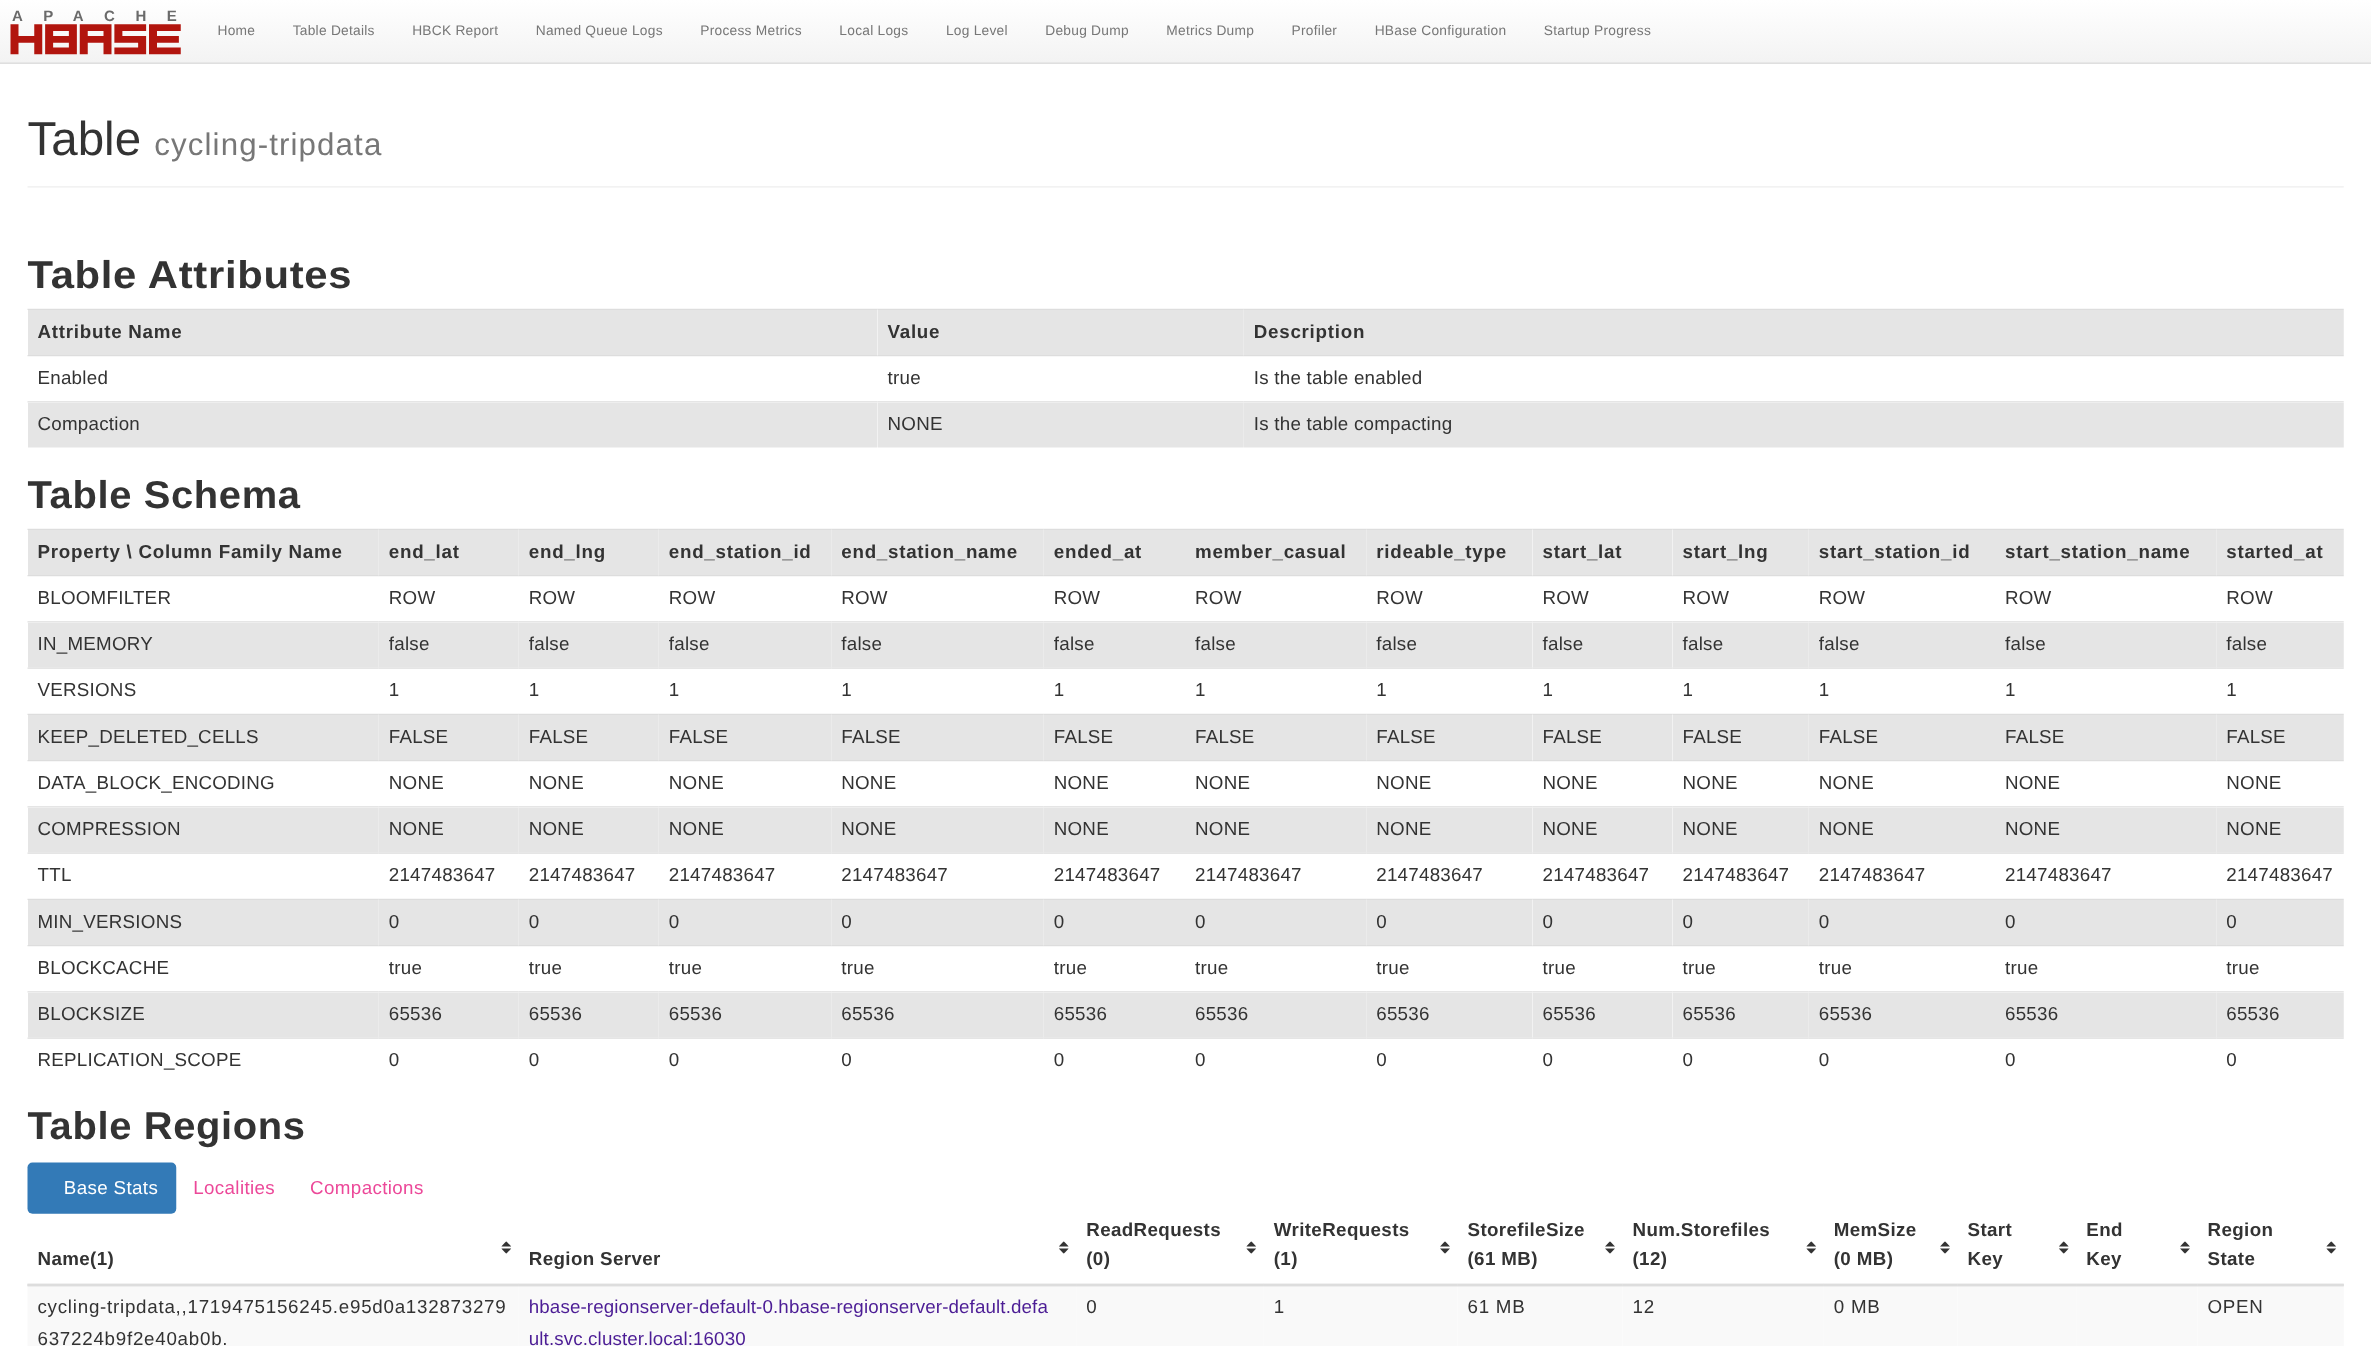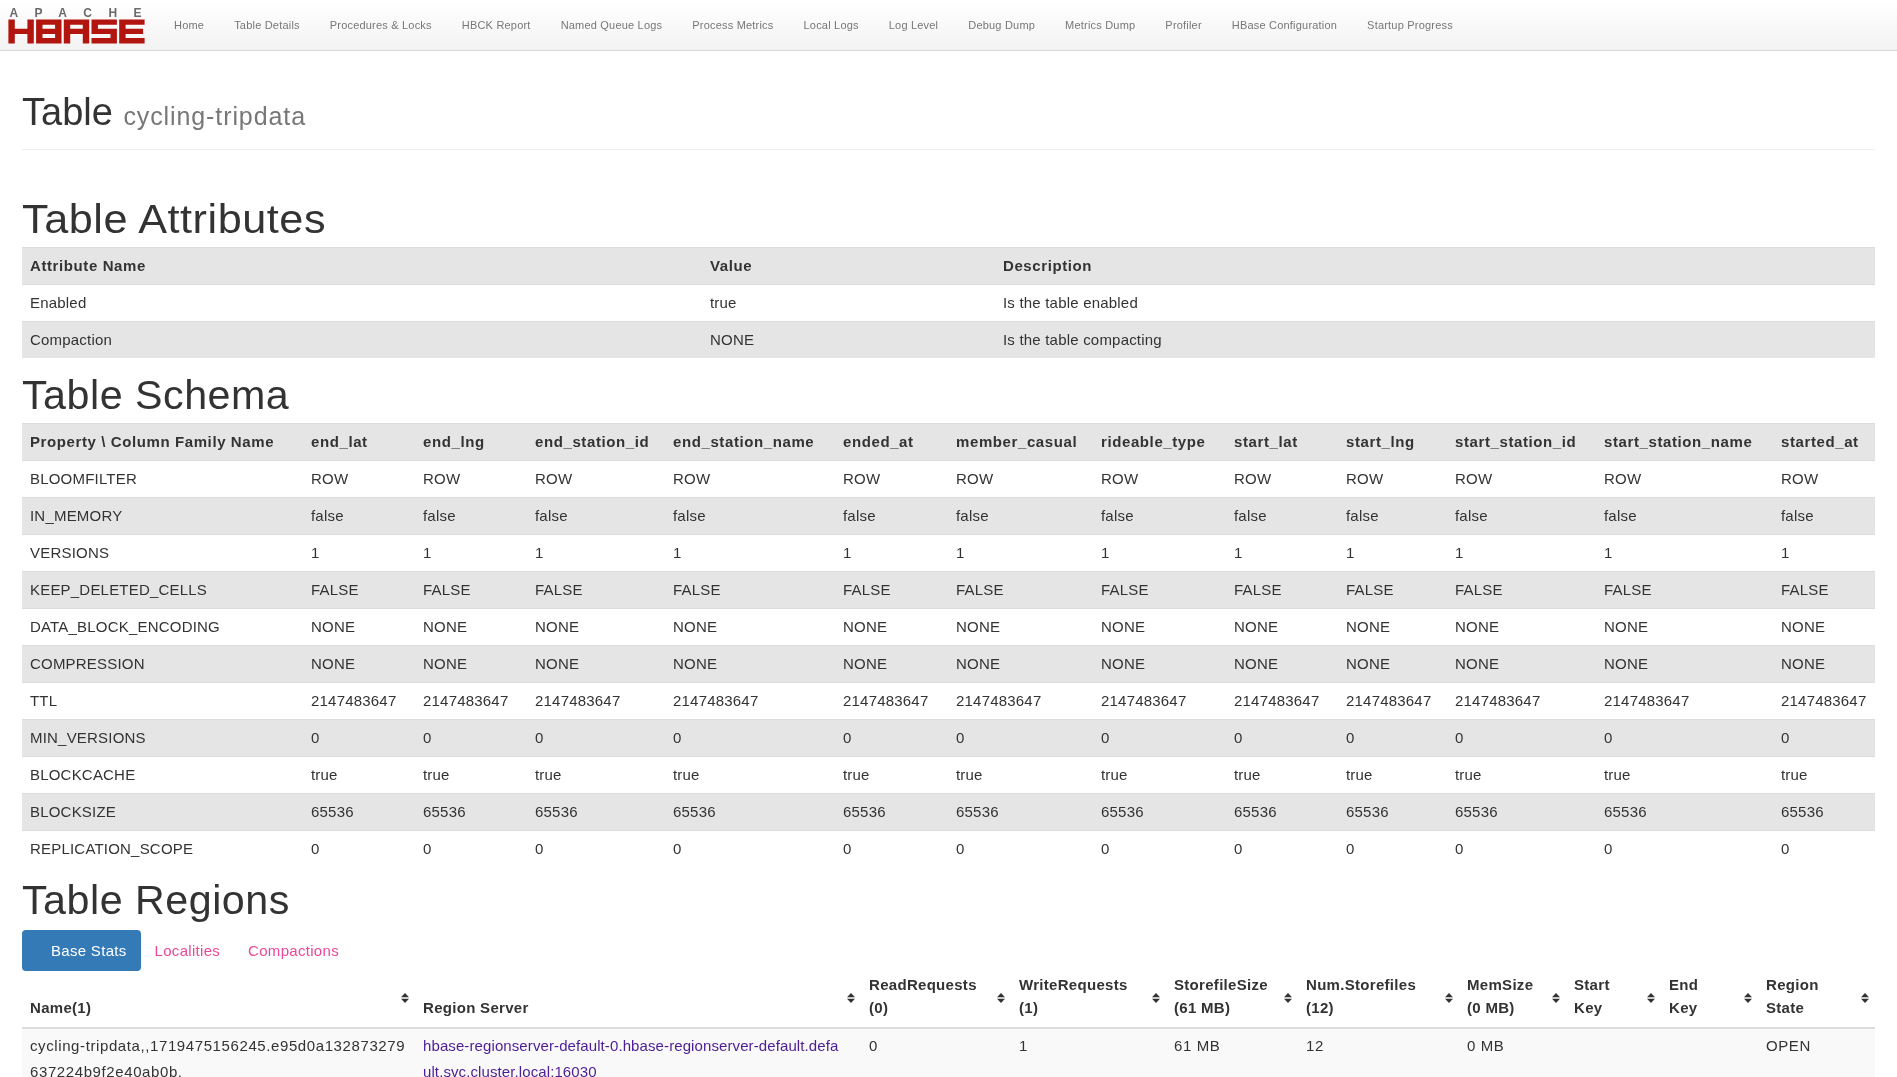--- a/index.html
+++ b/index.html
@@ -11,21 +11,21 @@
 .navbar { height:51px; background:linear-gradient(to bottom,#ffffff 0,#f3f3f3 100%); border-bottom:1px solid #d5d5d5; display:flex; align-items:stretch; }
 .brand { width:159px; display:block; padding:0 0 0 8px; }
 .nav { display:flex; list-style:none; margin:0; padding:0; }
 .nav a { display:flex; align-items:center; padding:0 15px 1px 15px; height:50px; color:#777; text-decoration:none; font-size:11px; letter-spacing:0.2px; }
 
 
 .content { padding:0 22px; }
 .page-header { border-bottom:1px solid #eee; padding-bottom:9px; margin:41px 0 0 0; }
 h1 { font-size:38px; font-weight:normal; margin:0 0 6px 0; line-height:1.1; letter-spacing:0px; }
 h1 small { font-size:25px; color:#777; font-weight:normal; letter-spacing:0.9px; }
-h2 { font-size:40px; font-weight:normal; margin:20px 0 10px 0; line-height:35px; letter-spacing:0px; }
+h2 { font-size:31px; font-weight:bold; margin:20px 0 10px 0; line-height:35px; letter-spacing:0px; }
 h2 span { display:inline-block; transform:scaleX(1.08); transform-origin:0 50%; letter-spacing:0.5px; }
 #h2schema span, #h2regions span { transform:scaleX(1.03); }
 #h2attr { margin-top:52px; } #h2schema { } #h2regions { margin-top:16px; margin-bottom:12px; }
 
 
 table.tbl { width:100%; border-collapse:collapse; table-layout:fixed; margin-bottom:0; }
 table.tbl th, table.tbl td { text-align:left; padding:8px; line-height:20px; font-size:15px; border-top:1px solid #ddd; font-weight:normal; vertical-align:top; overflow:hidden; white-space:nowrap; letter-spacing:0.2px; }
 table.tbl th { font-weight:bold; letter-spacing:0.6px; }
 tr.stripe { background:#e5e5e5; }
 
@@ -50,23 +50,20 @@
       <text x="1.5" y="17" font-family="Liberation Sans" font-size="12" font-weight="bold" fill="#6a6a6a" textLength="132" lengthAdjust="spacing" letter-spacing="0">APACHE</text>
       <path transform="translate(0.4,19.4)" d="M0.0,0.0h6.4v24.0h-6.4zM19.0,0.0h6.4v24.0h-6.4zM6.4,9.3h12.6v5.4h-12.6zM27.7,0.0h6.4v24.0h-6.4zM46.7,0.0h6.4v24.0h-6.4zM34.1,0.0h12.6v5.4h-12.6zM34.1,9.3h12.6v5.4h-12.6zM34.1,18.6h12.6v5.4h-12.6zM55.4,0.0h6.4v24.0h-6.4zM74.4,0.0h6.4v24.0h-6.4zM61.8,0.0h12.6v5.4h-12.6zM61.8,9.3h12.6v5.4h-12.6zM83.1,0.0h25.4v5.4h-25.4zM83.1,5.4h6.4v3.9h-6.4zM83.1,9.3h25.4v5.4h-25.4zM102.1,14.7h6.4v3.9h-6.4zM83.1,18.6h25.4v5.4h-25.4zM110.8,0.0h6.4v24.0h-6.4zM117.2,0.0h19.0v5.4h-19.0zM117.2,9.3h17.5v5.4h-17.5zM117.2,18.6h19.0v5.4h-19.0z" fill="#b2150e"></path>
     </svg>
   </div>
   <ul class="nav">
     <li>
         <a>Home</a>
       </li>
     <li>
         <a>Table Details</a>
-      </li>
-    <li>
-        <a>Procedures &amp; Locks</a>
       </li>
     <li>
         <a>HBCK Report</a>
       </li>
     <li>
         <a>Named Queue Logs</a>
       </li>
     <li>
         <a>Process Metrics</a>
       </li>

